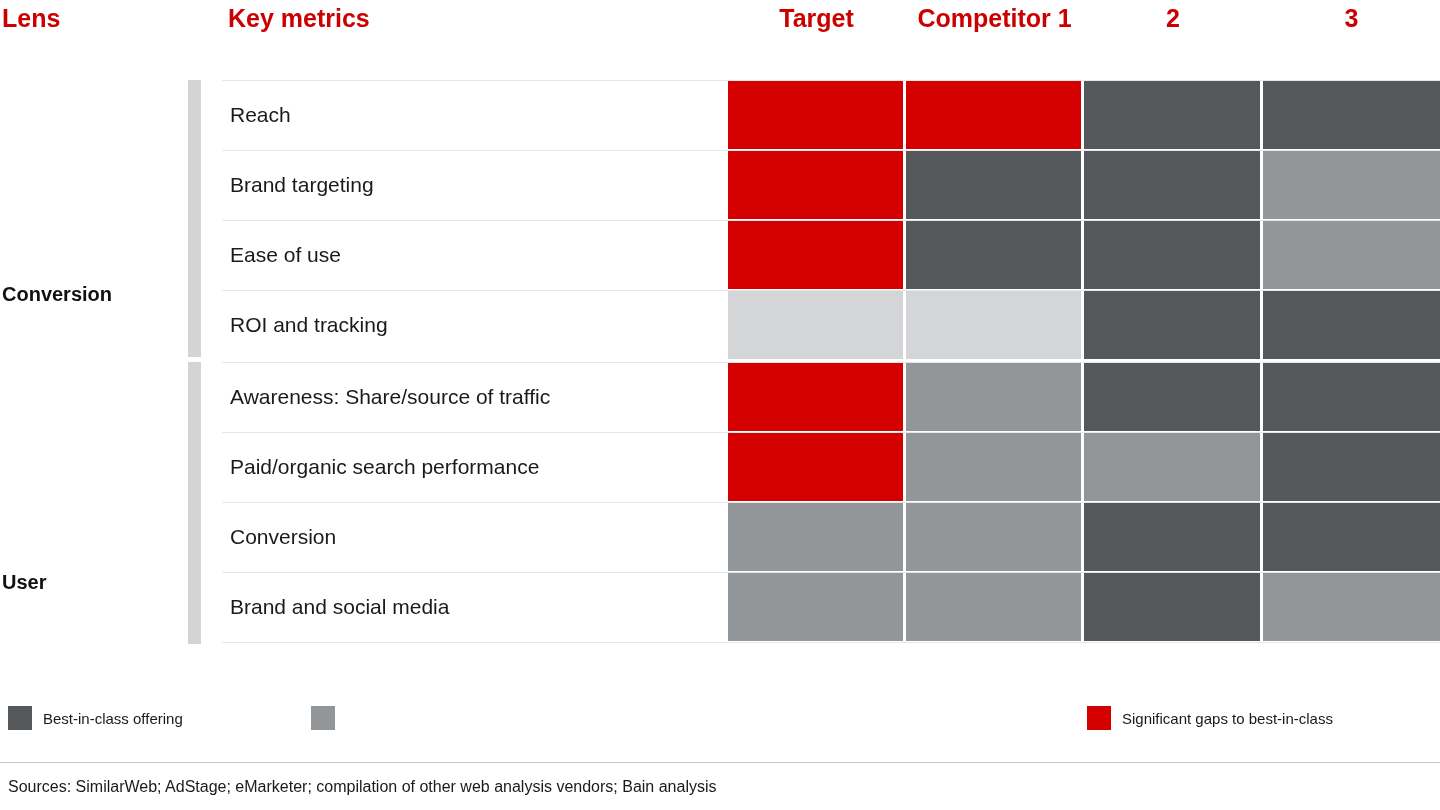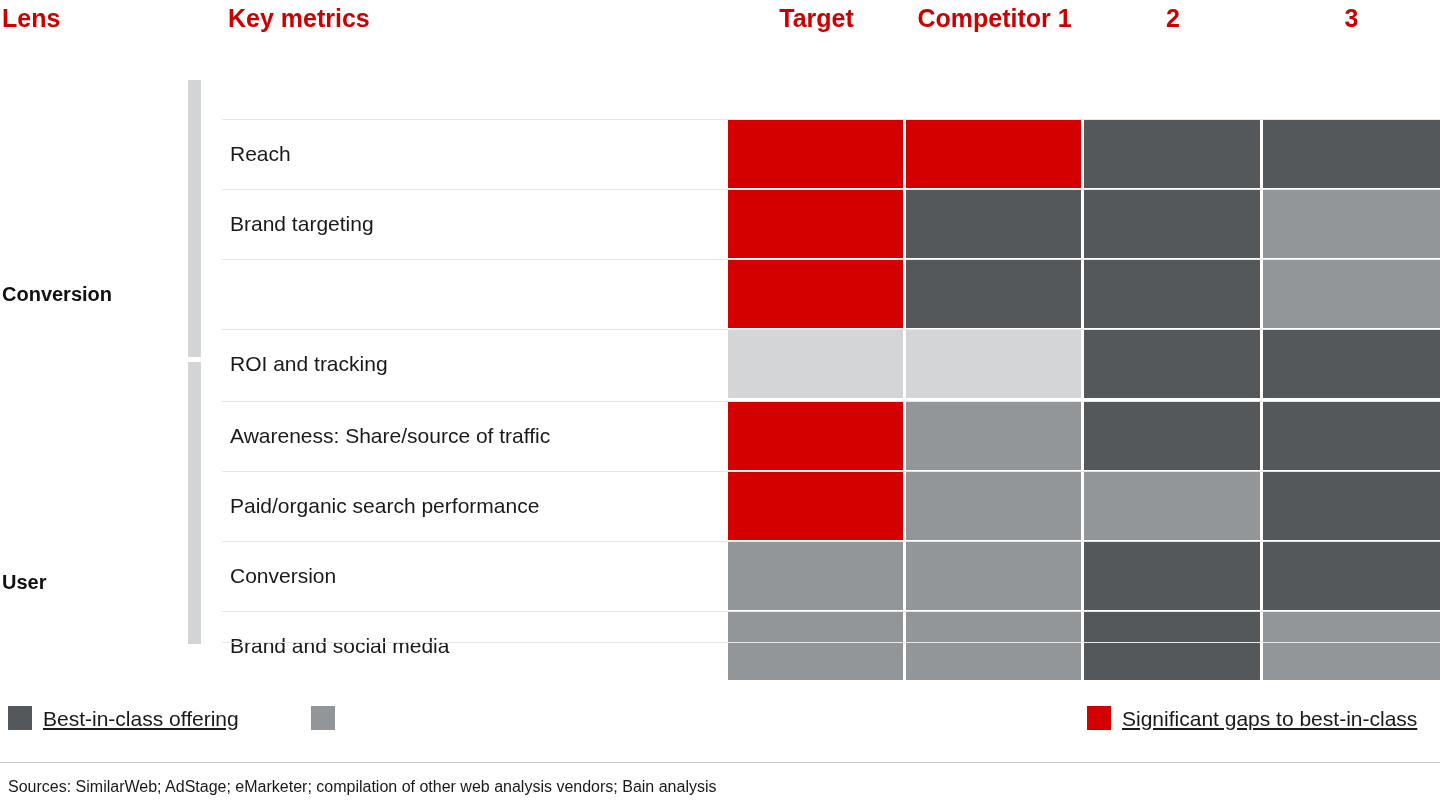--- a/index.html
+++ b/index.html
@@ -65,21 +65,20 @@
     width: 180px;
   }
   .section-label.advertiser { top: 207px; }
   .section-label.user       { top: 495px; }
 
   .row {
     position: absolute;
     left: 0;
     width: 1440px;
     height: 70px;
-    margin-top: 39px;
   }
   .row-sep {
     position: absolute;
     left: 222px;
     width: 1218px;
     height: 1px;
     background: #e7e7e8;
   }
   .row-label {
     position: absolute;
@@ -117,25 +116,24 @@
     display: flex;
     align-items: center;
   }
   .legend-swatch {
     width: 24px;
     height: 24px;
     flex: 0 0 24px;
     margin-right: 11px;
   }
   .legend-text {
-    font-size: 21px;
+    font-size: 15px;
     color: #1a1a1a;
     white-space: nowrap;
     line-height: 1;
-    text-decoration: underline;
   }
   .lg0 { left: 8px; }
   .lg1 { left: 311px; }
   .lg2 { left: 690px; }
   .lg3 { left: 1087px; }
 
   
   .footer-rule {
     position: absolute;
     left: 0;
@@ -184,20 +182,21 @@
       <div class="row" style="top: 74px;">
         <div class="row-sep" style="top: 0px;"></div>
         <div class="row-label">Brand targeting</div>
         <div class="cell c0" style="background: rgb(212, 0, 0);"></div>
         <div class="cell c1" style="background: rgb(85, 88, 91);"></div>
         <div class="cell c2" style="background: rgb(85, 88, 91);"></div>
         <div class="cell c3" style="background: rgb(147, 150, 153);"></div>
       </div>
       <div class="row" style="top: 144px;">
         <div class="row-sep" style="top: 0px;"></div>
+        <div class="row-label">Ease of use</div>
         <div class="cell c0" style="background: rgb(212, 0, 0);"></div>
         <div class="cell c1" style="background: rgb(85, 88, 91);"></div>
         <div class="cell c2" style="background: rgb(85, 88, 91);"></div>
         <div class="cell c3" style="background: rgb(147, 150, 153);"></div>
       </div>
       <div class="row" style="top: 214px;">
         <div class="row-sep" style="top: 0px;"></div>
         <div class="row-label">ROI and tracking</div>
         <div class="cell c0" style="background: rgb(211, 213, 215);"></div>
         <div class="cell c1" style="background: rgb(211, 213, 215);"></div>

